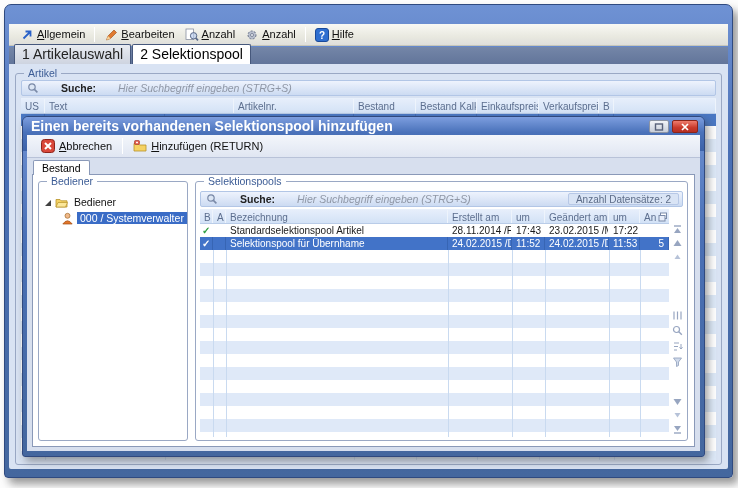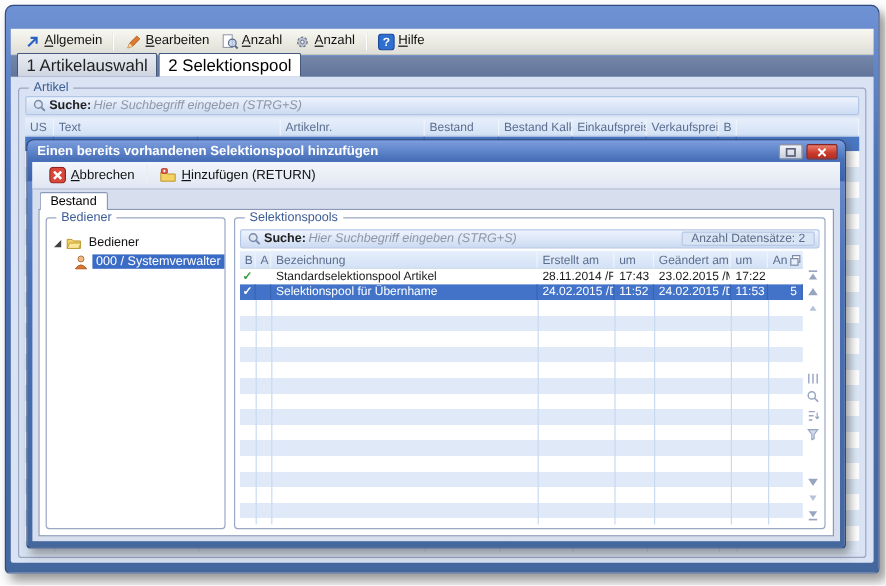--- a/index.html
+++ b/index.html
@@ -33,21 +33,21 @@
 
   .content { position:absolute; left:4px; top:59px; right:4px; bottom:8px; background:#d9e3f3; border-radius:0 0 2px 2px; }
 
   
   .fs { position:absolute; border:1px solid #9aa8c4; border-radius:3px; }
   .fs > .legend { position:absolute; top:-7px; left:8px; background:inherit; padding:0 4px;
     font-size:10.5px; color:#3c5c95; line-height:13px; }
   .fs-artikel { left:6px; top:9px; right:6px; bottom:4px; background:#d9e3f3; }
 
   .searchbar { position:absolute; height:16px; border:1px solid #b2c6e6; border-radius:2px;
-    background:linear-gradient(#eef3fd,#ccdbf2); display:flex; align-items:center; padding:0 5px; gap:2px; }
+    background:linear-gradient(#eef3fd,#ccdbf2); display:flex; align-items:center; padding:0 5px; gap:22px; }
   .searchbar .s-label { font-size:10.5px; font-weight:bold; color:#222; }
   .searchbar .s-ph { font-size:10.5px; font-style:italic; color:#8f97a6; }
   .badge { position:absolute; right:3px; top:1px; bottom:1px; display:flex; align-items:center;
     background:#d9e4f5; border:1px solid #b7c8e6; border-radius:2px; padding:0 7px;
     font-size:10px; color:#5c6c88; }
 
   .gridheader { position:absolute; display:flex; background:linear-gradient(#e6eefb,#d3e2f6);
     border-bottom:1px solid #b9cce8; border-top:1px solid #e8f0fb; }
   .hcell { font-size:10px; color:#5c6e8e; padding:2px 0 0 4px; border-right:1px solid #eef4fc;
     white-space:nowrap; overflow:hidden; display:flex; align-items:flex-start; gap:2px; }
@@ -62,21 +62,21 @@
   .stripes { position:absolute; background:repeating-linear-gradient(180deg,#ffffff 0 13px,#dde9f8 13px 26px); }
   .vline { position:absolute; top:0; bottom:0; width:1px; background:#c9daf0; }
 
   
   .dialog { position:absolute; left:22px; top:116px; width:683px; height:341px;
     background:linear-gradient(#6f92d4,#4a70b6 35%,#44679e);
     border:1px solid #30497e; border-radius:6px 6px 3px 3px;
     box-shadow:3px 4px 8px rgba(60,60,60,.5); }
   .dlg-title { position:absolute; left:0; top:0; right:0; height:34px;
     background:linear-gradient(#7d9edf,#4a72ba 45%,#3c62a8); border-radius:5px 5px 0 0;
-    color:#fff; font-size:11px; font-weight:bold; line-height:18px; padding-left:8px; }
+    color:#fff; font-size:14px; font-weight:bold; line-height:18px; padding-left:8px; }
   .dlg-btns { position:absolute; right:6px; top:3px; display:flex; gap:3px; }
   .wbtn { height:13px; border-radius:2px; font-size:9px; display:flex; align-items:center; justify-content:center; }
   .wbtn.restore { width:20px; background:linear-gradient(#f2f4f8,#c9cfda); border:1px solid #8c94a4; color:#555; }
   .wbtn.close { width:26px; background:linear-gradient(#ee7c6d,#c93a2c 60%,#b52f22); border:1px solid #8a241a; color:#fff; font-weight:bold; }
   .dlg-inner { position:absolute; left:4px; top:18px; right:4px; bottom:5px; background:#d7dfee; }
   .dlg-toolbar { position:absolute; left:0; top:0; right:0; height:23px;
     background:linear-gradient(#f3f6fb,#e0e6f2); border-bottom:1px solid #b8c2d8;
     display:flex; align-items:center; padding-left:8px; }
   .tb-item { display:flex; align-items:center; gap:4px; font-size:11px; color:#111; padding:2px 6px; }
   .tb-sep { width:1px; height:16px; background:#b9c2d4; border-right:1px solid #fff; margin:0 4px; }

